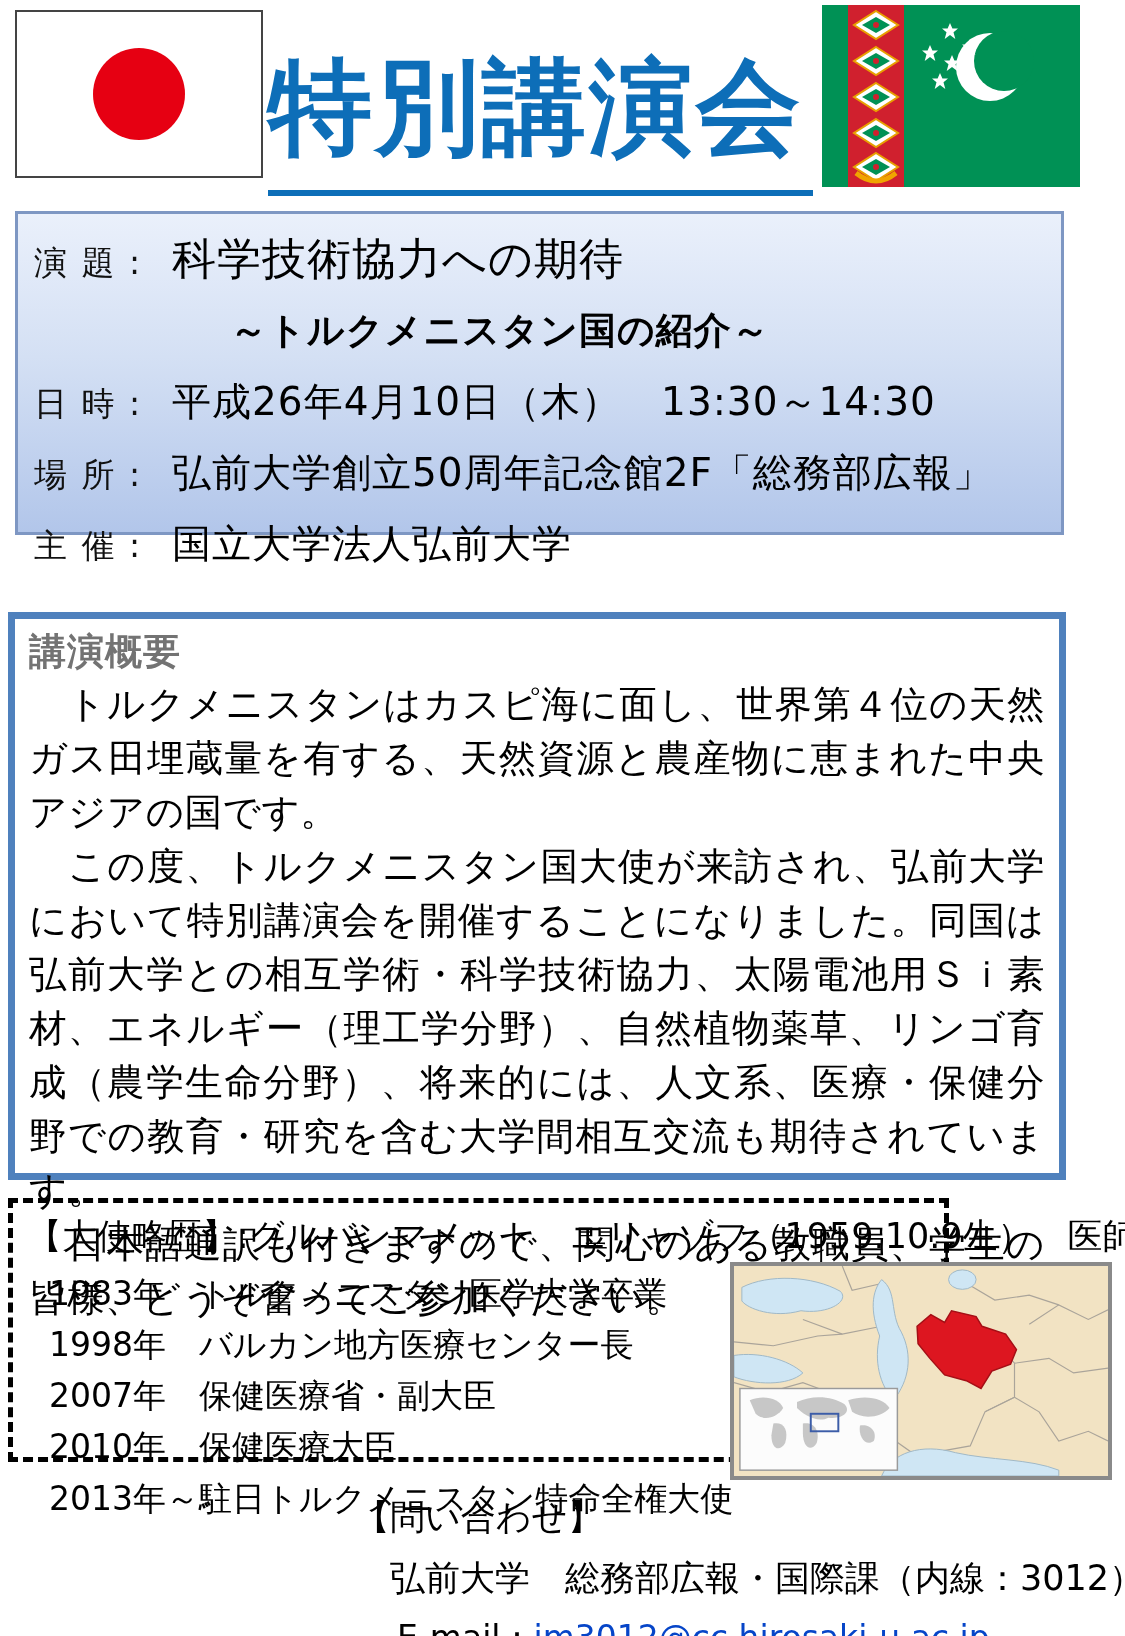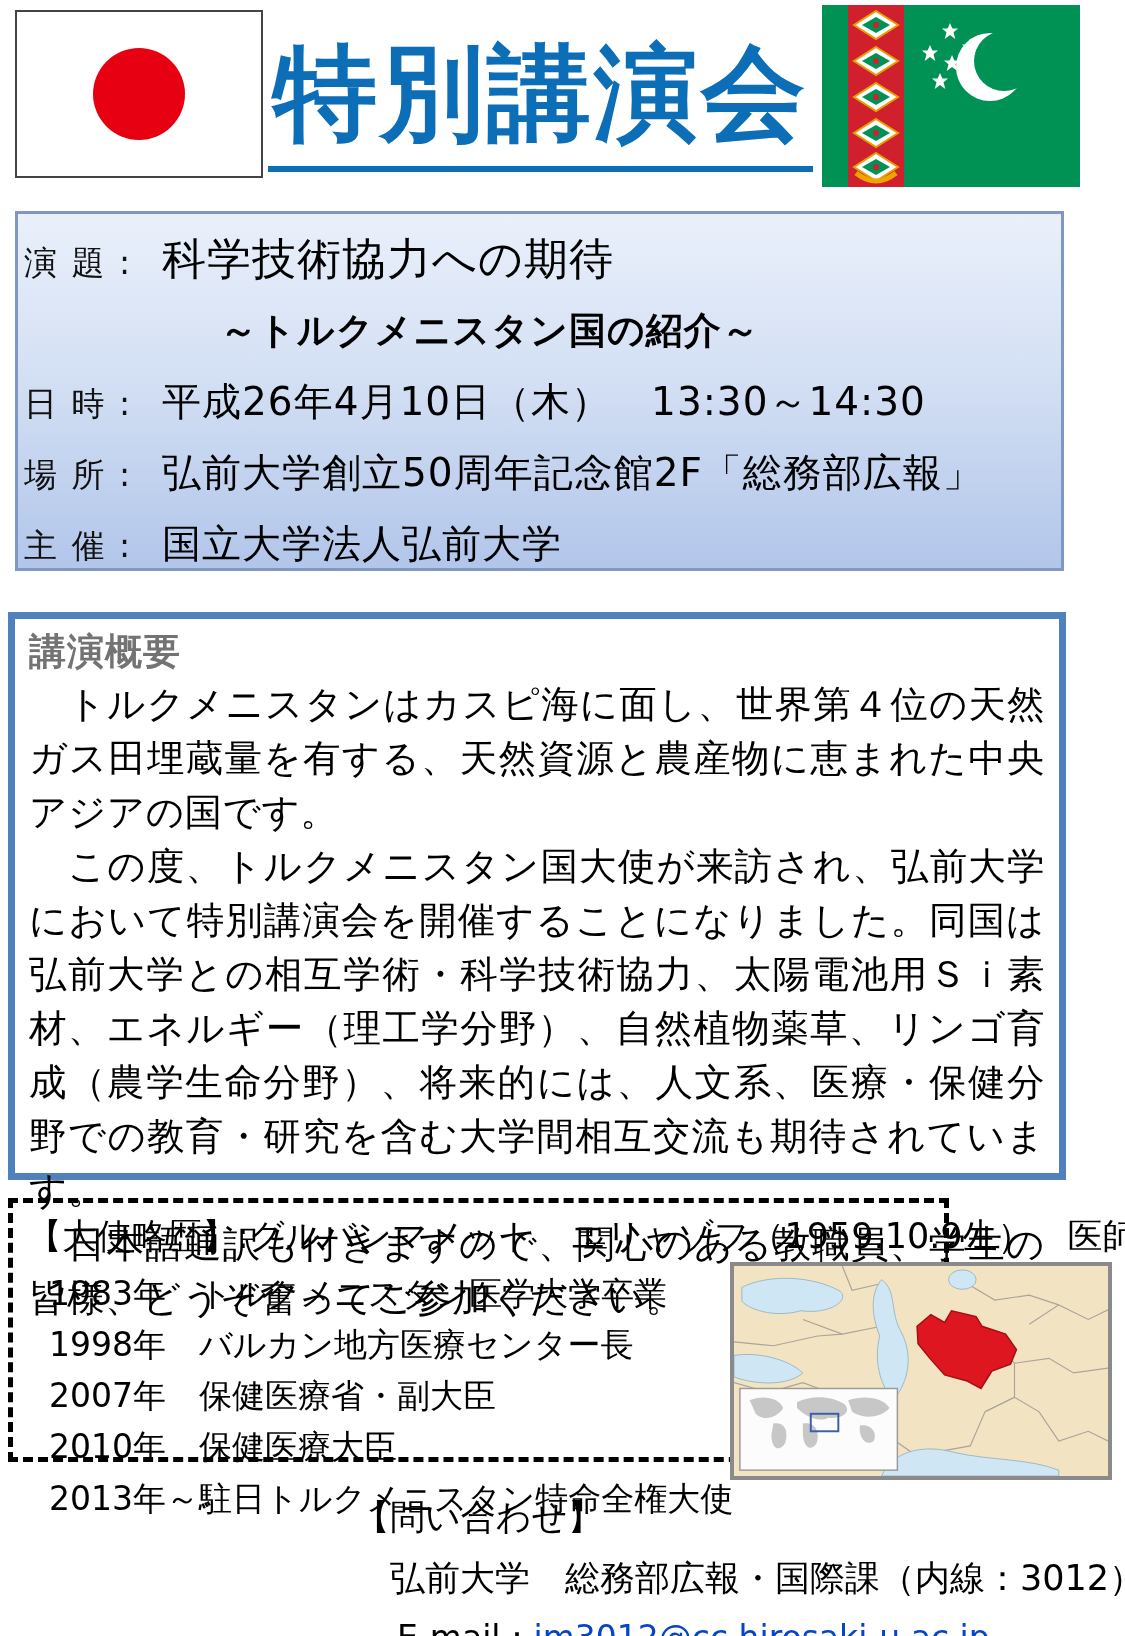--- a/index.html
+++ b/index.html
@@ -11,33 +11,33 @@
   .page { position:absolute; inset:0; }
 
   
   .jp-flag {
     position:absolute; left:15px; top:10px; width:248px; height:168px;
     background:#ffffff; border:2px solid #444;
     display:flex; align-items:center; justify-content:center;
   }
   .jp-flag .disc { width:92px; height:92px; border-radius:50%; background:#e60012; }
   .main-title {
-    position:absolute; left:268px; top:28px; width:545px;
+    position:absolute; left:268px; top:42px; width:545px;
     font-size:104px; font-weight:900; color:#0d6eb8; letter-spacing:3px;
-    line-height:1.25; padding-bottom:8px; border-bottom:6px solid #0d6eb8;
-    white-space:nowrap; text-align:center;
+    line-height:1.25; padding-bottom:18px; border-bottom:6px solid #0d6eb8;
+    white-space:nowrap; 
   }
   .tm-flag { position:absolute; left:822px; top:5px; width:258px; height:182px; }
 
   
   .info-box {
-    position:absolute; left:15px; top:211px; width:1049px; height:360px;
+    position:absolute; left:15px; top:211px; width:1049px; height:324px;
     border:3px solid #7e97c3;
     background:linear-gradient(180deg,#eaf0fb 0%,#d4e0f4 45%,#b2c6ea 100%);
-    padding:16px 20px 10px 6px;
+    padding:16px 20px 10px 16px;
   }
   .info-row { display:flex; align-items:baseline; margin-bottom:17px; white-space:nowrap; }
   .info-label { font-size:33px; color:#111; letter-spacing:2px; flex:0 0 138px; }
   .info-value { font-size:39px; font-weight:normal; color:#000; letter-spacing:1px; }
   .info-value.topic { font-size:44px; }
   .info-subtitle {
     font-size:37px; font-weight:bold; color:#000; letter-spacing:1px;
     margin:0 0 19px 196px; white-space:nowrap;
   }
 

